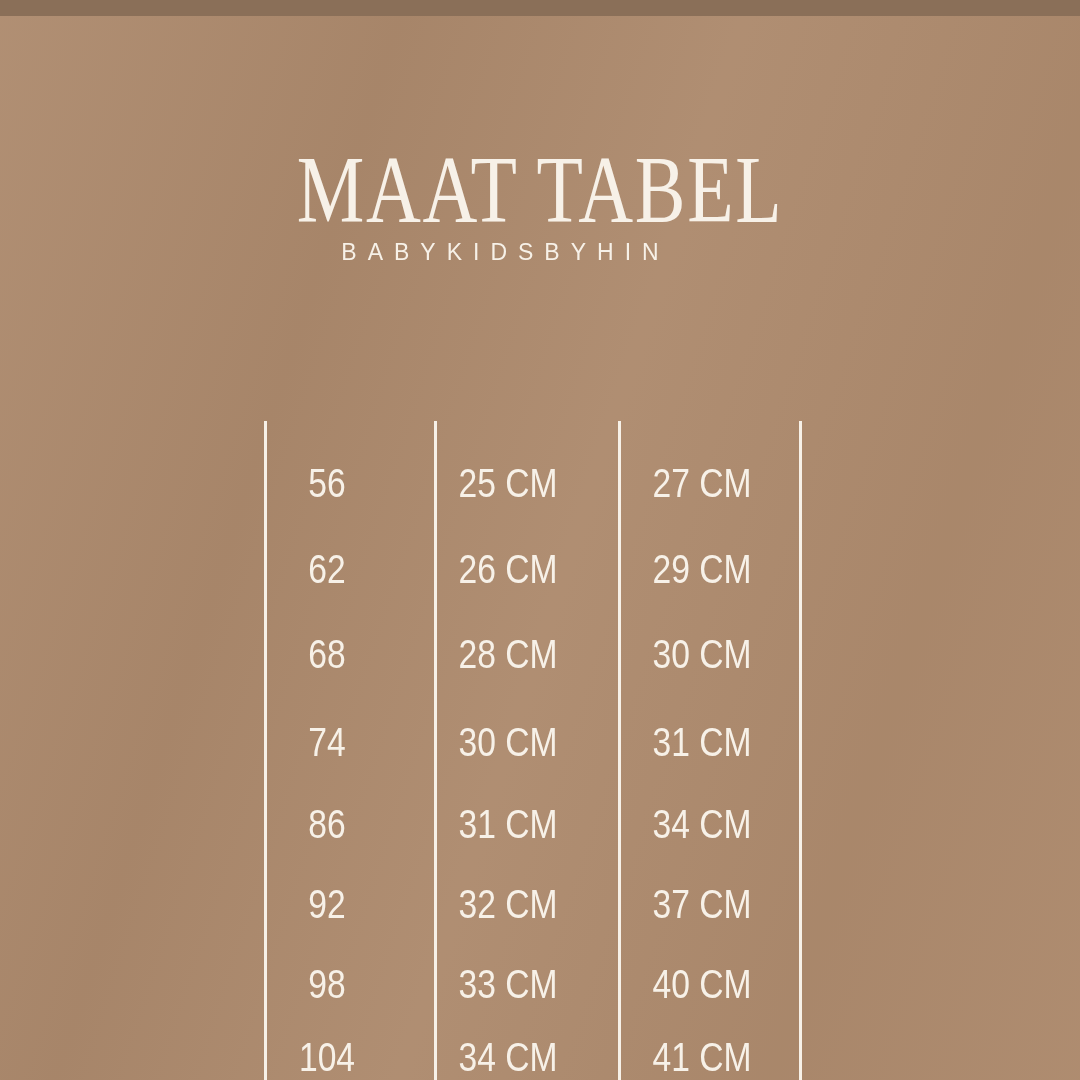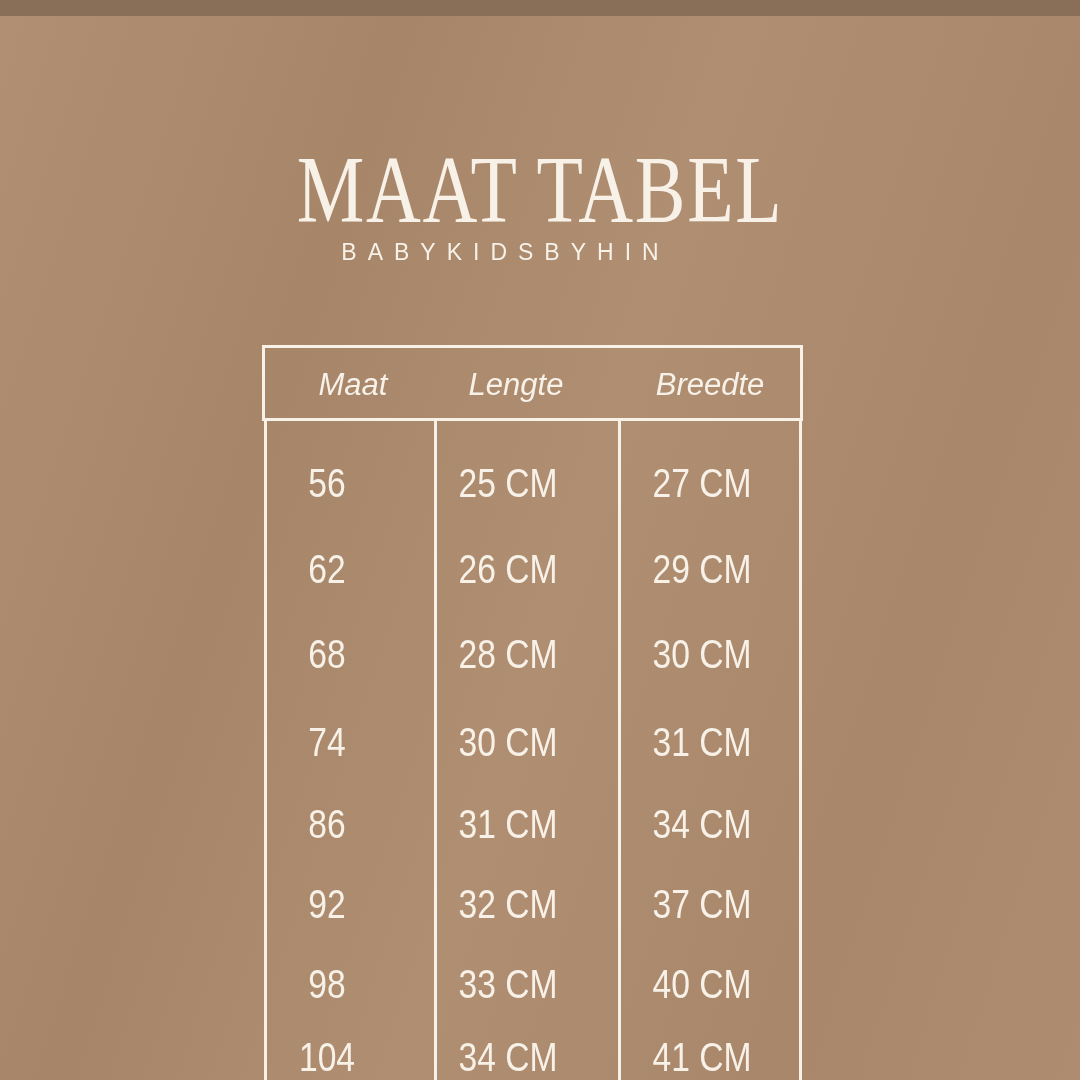--- a/index.html
+++ b/index.html
@@ -95,25 +95,20 @@
 </head>
 <body>
 
 <div class="canvas">
 
   <div class="title">MAAT TABEL</div>
   <div class="subtitle">BABYKIDSBYHIN</div>
 
   <div class="table">
 
-    <div class="thead">
-      <span class="th th1">Maat</span>
-      <span class="th th2">Lengte</span>
-      <span class="th th3">Breedte</span>
-    </div>
 
     <div class="vline v1"></div>
     <div class="vline v2"></div>
     <div class="vline v3"></div>
     <div class="vline v4"></div>
 
     <span class="cell cx1 ry1">56</span>
     <span class="cell cx2 ry1">25 CM</span>
     <span class="cell cx3 ry1">27 CM</span>
 

